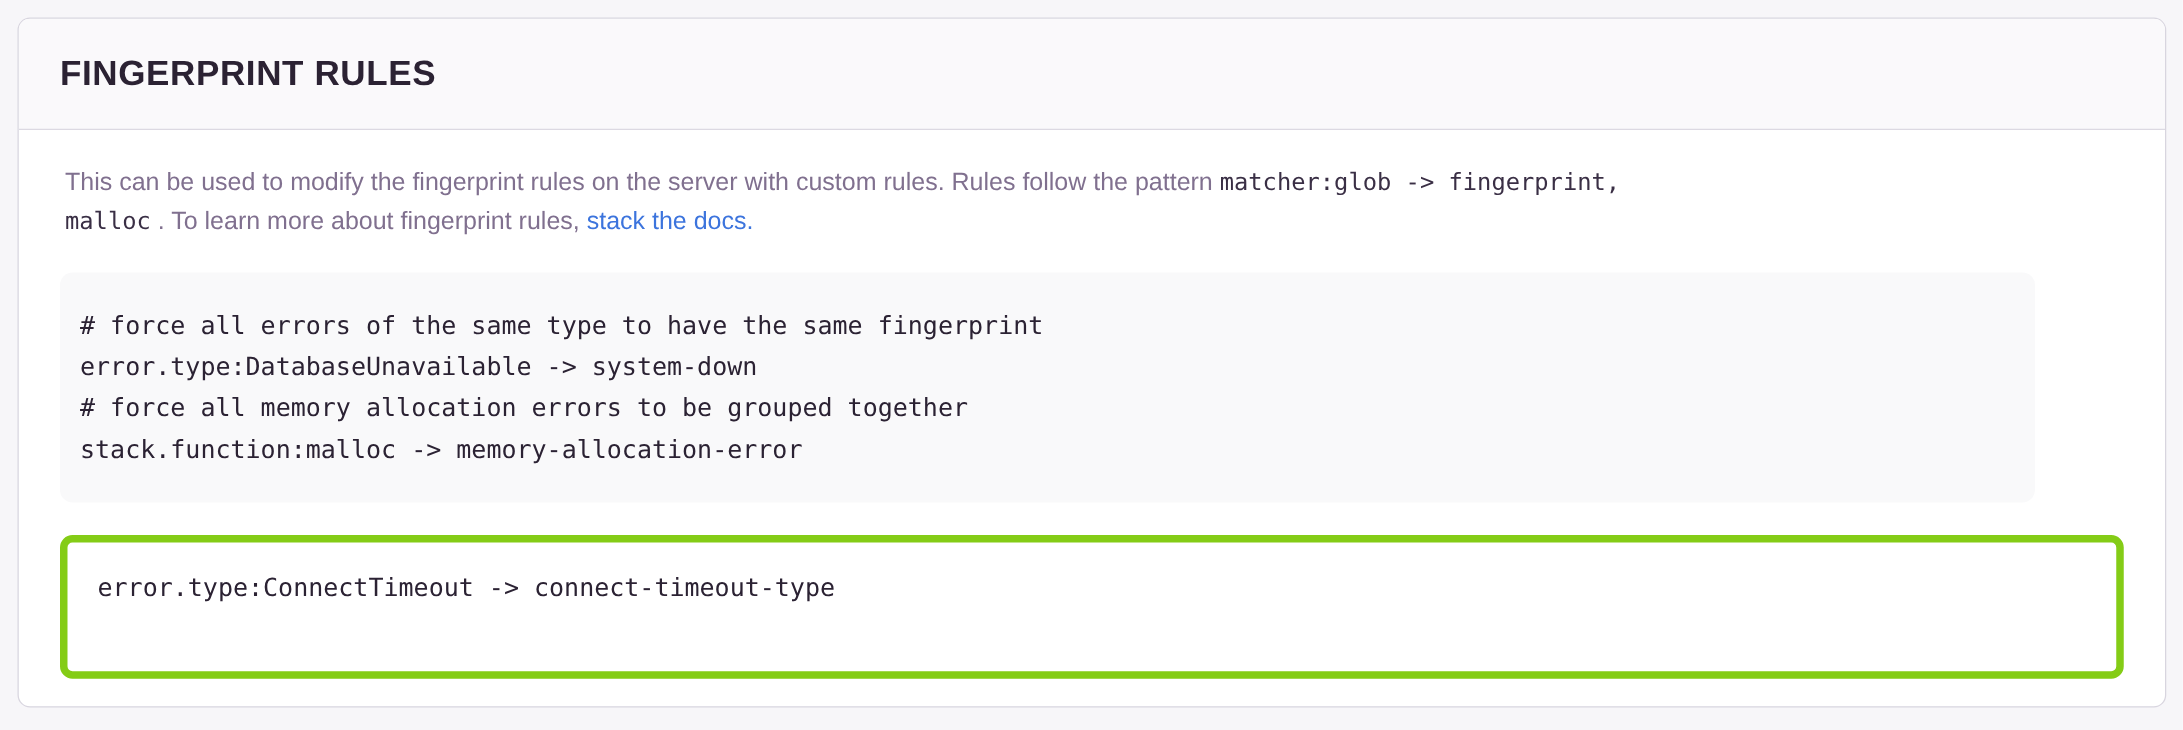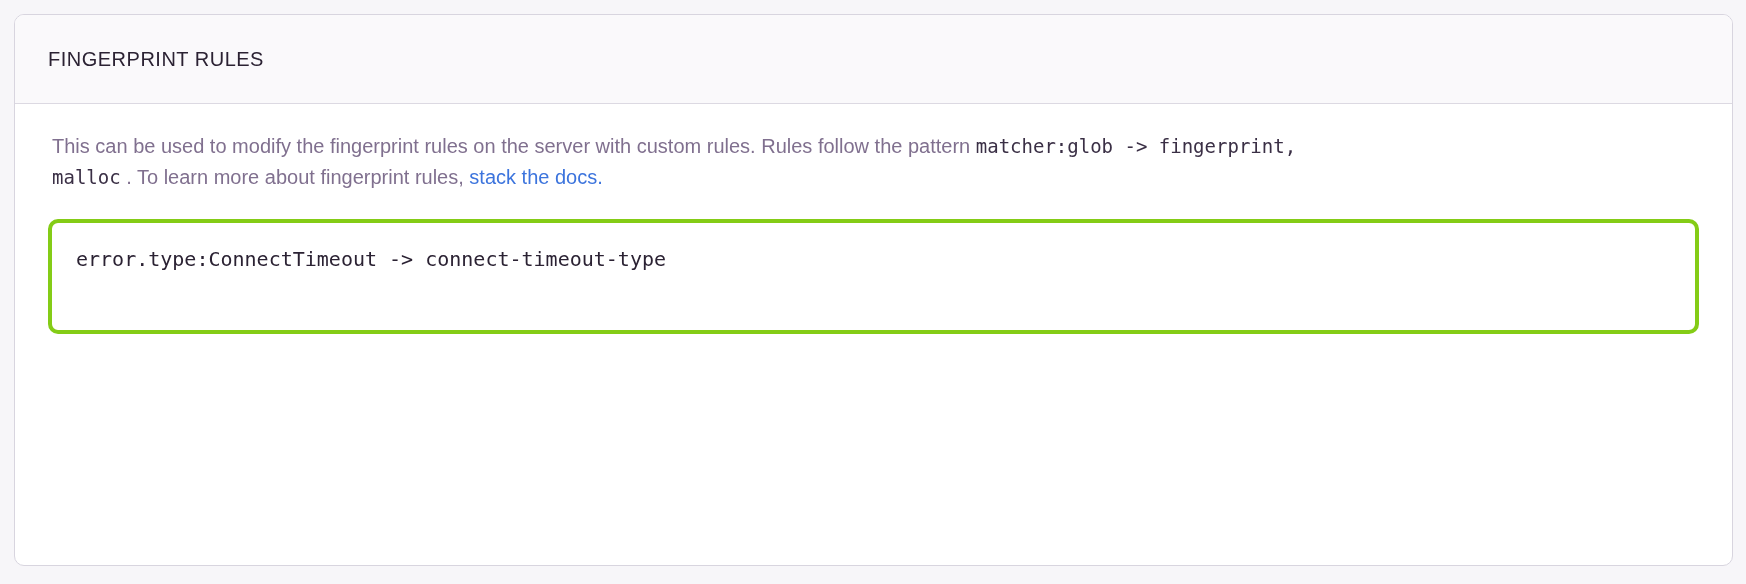--- a/index.html
+++ b/index.html
@@ -26,22 +26,22 @@
     height: 89px;
     box-sizing: border-box;
     display: flex;
     align-items: center;
     padding: 0 33px;
     background: #faf9fb;
     border-bottom: 1px solid #dcd9e2;
   }
   .panel-title {
     margin: 0;
-    font-size: 20px;
-    font-weight: 400;
+    font-size: 28px;
+    font-weight: 700;
     letter-spacing: 0.5px;
     color: #2b2233;
   }
   .panel-body {
     padding: 23px 33px 30px 33px;
   }
   .description {
     margin: 4px;
     font-size: 20px;
     line-height: 31px;
@@ -71,21 +71,21 @@
     white-space: pre;
     overflow: hidden;
   }
   .rules-input {
     display: block;
     margin-top: 26px;
     width: 100%;
     height: 115px;
     box-sizing: border-box;
     background: #ffffff;
-    border: 4px solid #84cc16;
+    border: 6px solid #84cc16;
     border-radius: 10px;
     padding: 20px 24px;
     font-family: "DejaVu Sans Mono", monospace;
     font-size: 20px;
     line-height: 33px;
     color: #2b2233;
     resize: none;
     outline: none;
     overflow: hidden;
   }
@@ -93,16 +93,20 @@
 </head>
 <body>
 
 <section class="panel">
   <header class="panel-header">
     <h2 class="panel-title">FINGERPRINT RULES</h2>
   </header>
   <div class="panel-body">
     <p class="description"><span>This can be used to modify the fingerprint rules on the server with custom rules. Rules follow the pattern </span><code class="inline-code">matcher:glob -&gt; fingerprint,</code><br><code class="inline-code">malloc</code><span> . To learn more about fingerprint rules, </span><a class="docs-link">stack the docs.</a></p>
 
+    <pre class="code-example"># force all errors of the same type to have the same fingerprint
+error.type:DatabaseUnavailable -&gt; system-down
+# force all memory allocation errors to be grouped together
+stack.function:malloc -&gt; memory-allocation-error</pre>
 
     <textarea class="rules-input" spellcheck="false" style="">error.type:ConnectTimeout -&gt; connect-timeout-type</textarea>
   </div>
 </section>
 
 </body></html>

